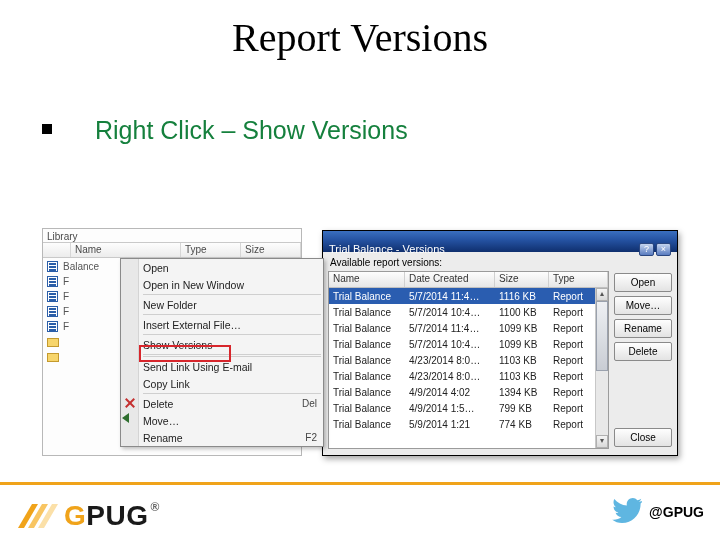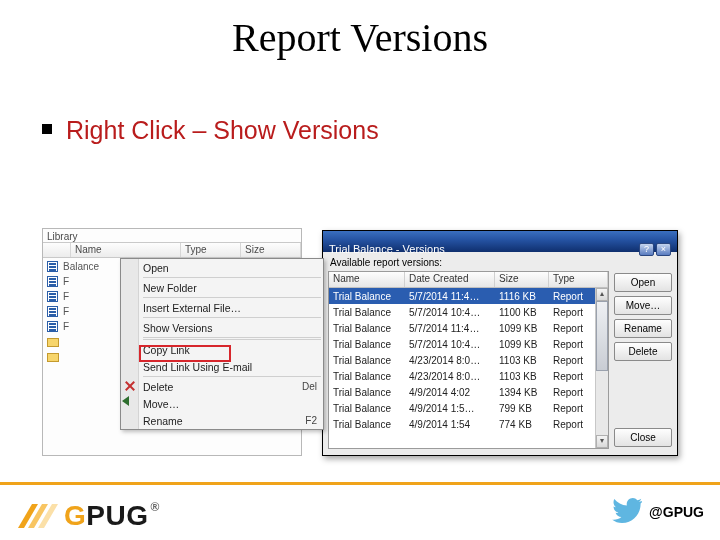--- a/index.html
+++ b/index.html
@@ -29,22 +29,23 @@
   }
   .sq {
     width: 10px; height: 10px;
     background: #000;
     flex: 0 0 auto;
     margin-top: 9px;
   }
   .bullet-text {
     font-size: 25px;
     line-height: 1.2;
-    color: #b91c1c;
+    color: #15803d;
     max-width: 320px;
+    margin-left: 29px;
   }
 
   
   .composite {
     position: absolute;
     left: 42px;
     top: 228px;
     width: 636px;
     height: 232px;
     font-family: Tahoma, Arial, sans-serif;
@@ -371,39 +372,42 @@
           <span></span>
         </div>
       </div>
   </div>
 
   <div class="ctx">
     <div class="ctx-gutter"></div>
     <div class="ctx-item">
         <span>Open</span>
       </div>
+    <div class="ctx-item">
+        <span>Open in New Window</span>
+      </div>
     <div class="ctx-sep"></div>
     <div class="ctx-item">
         <span>New Folder</span>
       </div>
     <div class="ctx-sep"></div>
     <div class="ctx-item">
         <span>Insert External File…</span>
       </div>
     <div class="ctx-sep"></div>
     <div class="ctx-item" id="ctx-show">
         <span>Show Versions</span>
       </div>
     <div class="ctx-sep"></div>
     <div class="ctx-sep"></div>
     <div class="ctx-item">
+        <span>Send Link Using E-mail</span>
+      </div>
+    <div class="ctx-item">
         <span>Copy Link</span>
-      </div>
-    <div class="ctx-item">
-        <span>Send Link Using E-mail</span>
       </div>
     <div class="ctx-sep"></div>
     <div class="ctx-item">
       <span class="ctx-ico ico-delete"></span>
       <span>Delete</span>
         <span class="shortcut">Del</span>
     </div>
     <div class="ctx-item">
       <span class="ctx-ico ico-move"></span>
       <span>Move…</span>
@@ -476,21 +480,21 @@
               <div class="col-t">Report</div>
             </div>
             <div class="v-row">
               <div class="col-n">Trial Balance</div>
               <div class="col-d">4/9/2014 1:5…</div>
               <div class="col-s">799 KB</div>
               <div class="col-t">Report</div>
             </div>
             <div class="v-row">
               <div class="col-n">Trial Balance</div>
-              <div class="col-d">4/9/2014 1:54</div>
+              <div class="col-d">5/9/2014 1:21</div>
               <div class="col-s">774 KB</div>
               <div class="col-t">Report</div>
             </div>
           </div>
         <div class="scrollbar">
           <div class="sb-btn">▴</div>
           <div class="sb-thumb"></div>
           <div class="sb-btn" style="position:absolute;bottom:0;left:0;right:0">▾</div>
         </div>
       </div>

